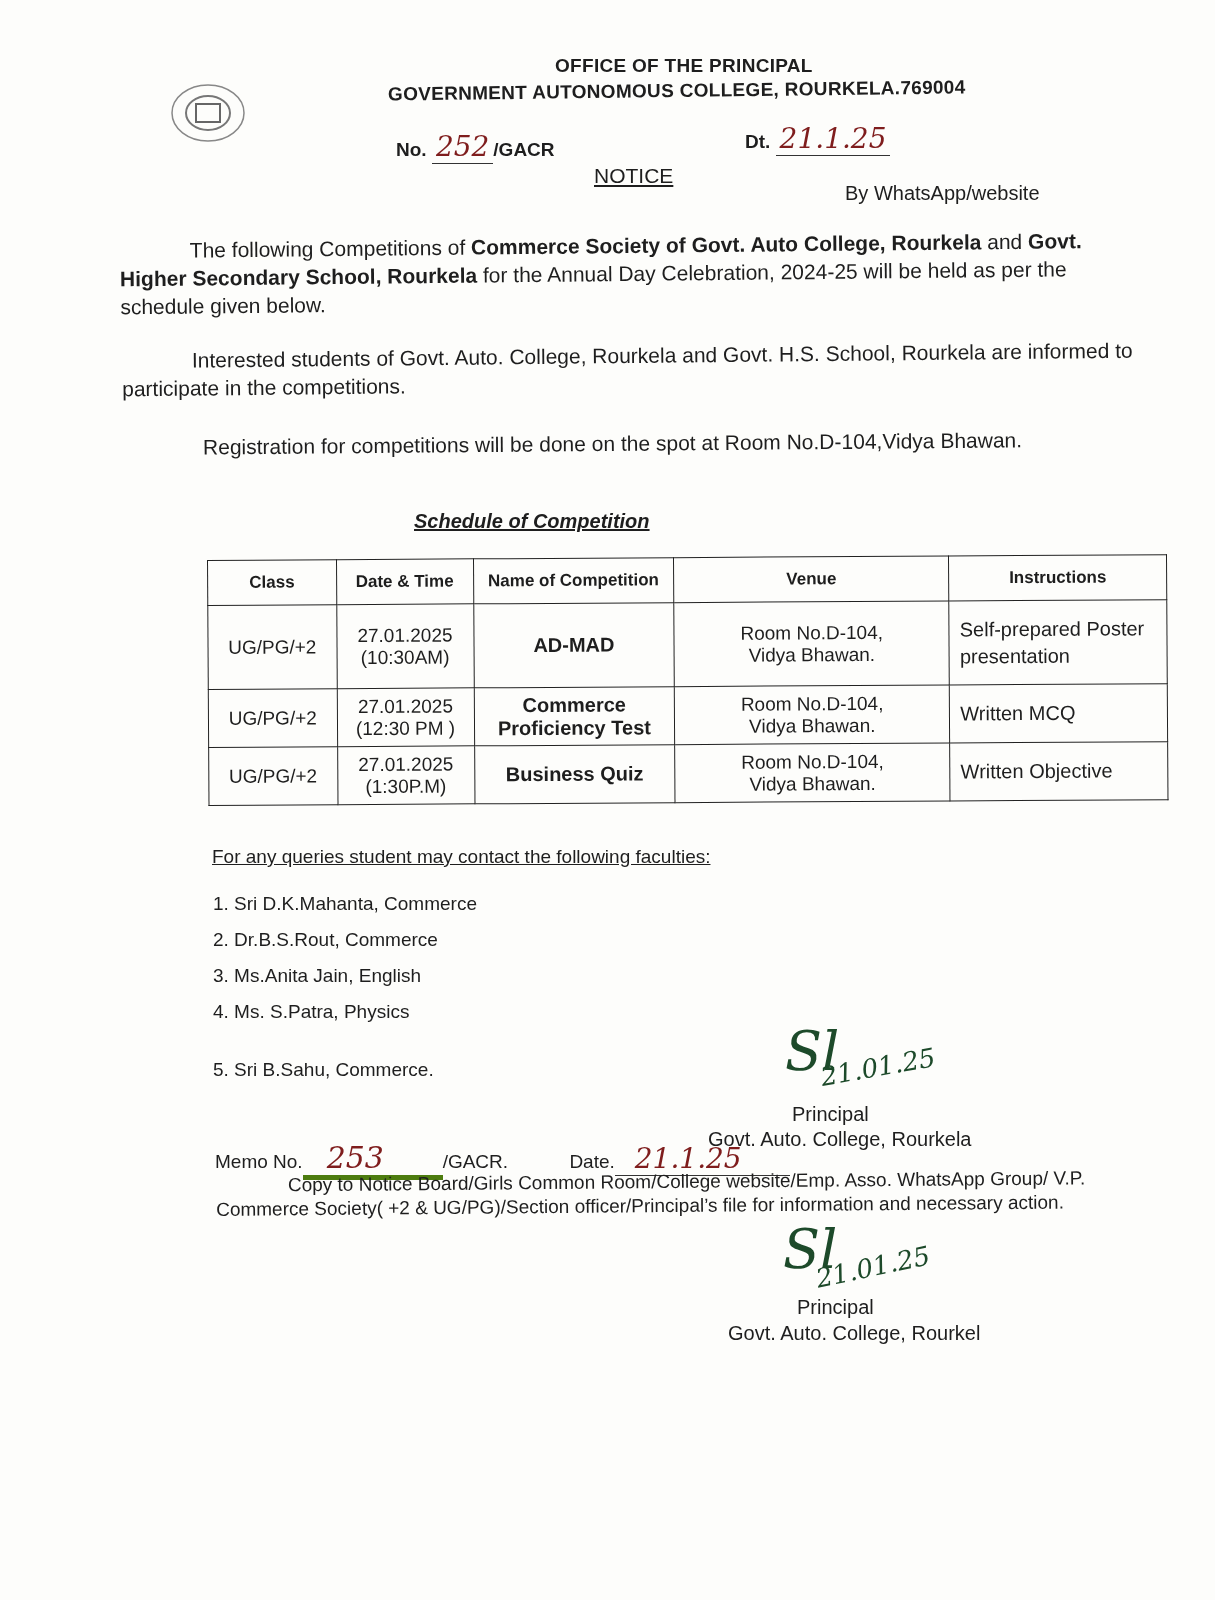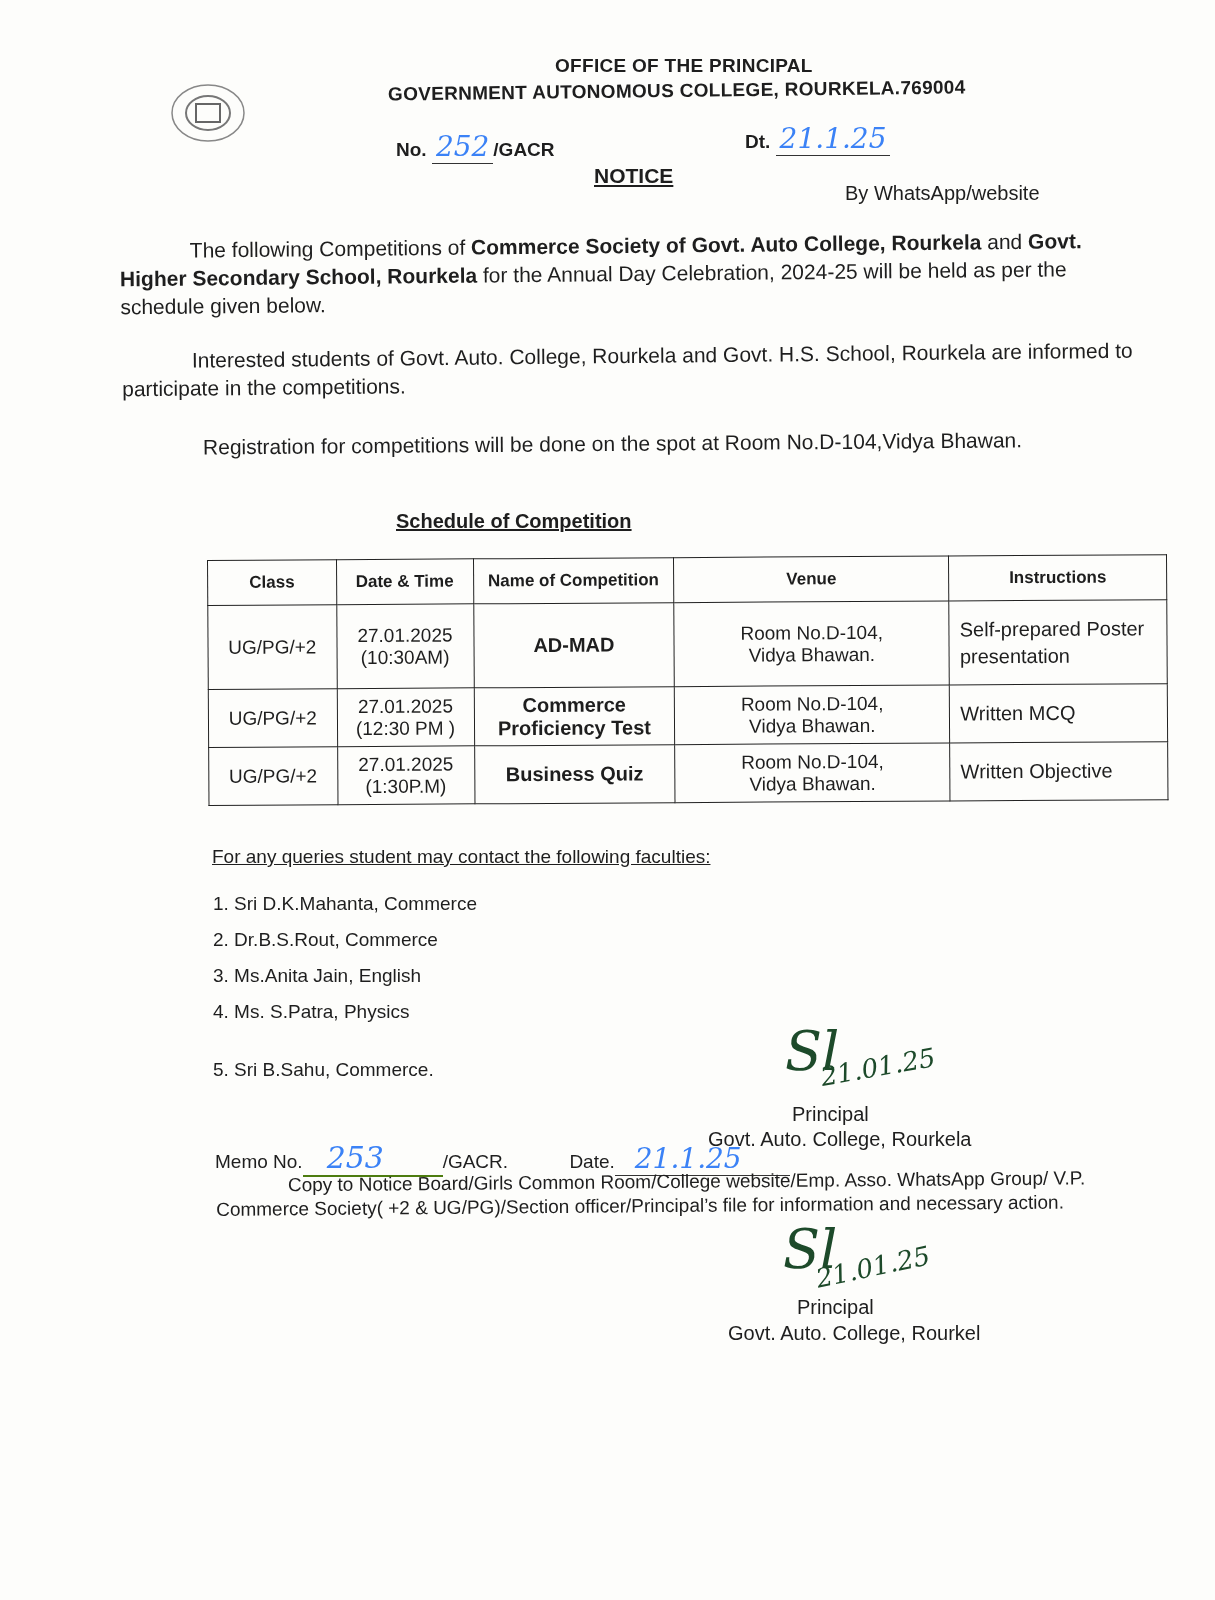--- a/index.html
+++ b/index.html
@@ -2,21 +2,21 @@
 <html><head>
 <meta charset="utf-8">
 <style>
   html, body { margin:0; padding:0; }
   body {
     width:1215px; height:1600px; background:#fdfdfb; position:relative; overflow:hidden;
     font-family:"Liberation Sans", "DejaVu Sans", sans-serif; color:#1e1e1e;
   }
   .abs { position:absolute; }
   .hdr { font-weight:bold; font-size:19px; letter-spacing:0.3px; }
-  .hand { font-family:"DejaVu Serif", serif; font-style:italic; color:#3b82f6; }
+  .hand { font-family:"DejaVu Serif", serif; font-style:italic; color:#7f1d1d; }
   .handg { font-family:"DejaVu Serif", serif; font-style:italic; color:#1d4a2a; }
   .para { font-size:21px; line-height:28px; }
   .para b { font-weight:bold; }
   table.sched { border-collapse:collapse; position:absolute; left:207px; top:566px; width:960px; font-size:19px; }
   table.sched td, table.sched th { border:1.5px solid #222; text-align:center; padding:2px 4px; }
   table.sched th { font-size:17px; font-weight:bold; height:40px; }
   table.sched td.instr { text-align:left; padding-left:10px; font-size:20px; line-height:27px; }
   table.sched td.comp { font-weight:bold; font-size:20px; }
   .under { text-decoration:underline; }
   .fac { font-size:19px; }
@@ -37,32 +37,32 @@
 
 <div class="abs" style="left:396px;top:130px;font-size:19px;font-weight:bold;">
   <span>No.</span>
   <span class="hand" style="font-size:28px;font-weight:normal;border-bottom:1px solid #333;padding:0 4px;">252</span><span>/GACR</span>
 </div>
 <div class="abs" style="left:745px;top:122px;font-size:19px;font-weight:bold;">
   <span>Dt.</span>
   <span class="hand" style="font-size:28px;font-weight:normal;border-bottom:1px solid #333;padding:0 4px;">21.1.25</span>
 </div>
 
-<div class="abs under" style="left:594px;top:164px;font-size:21px;font-weight:bold;">NOTICE</div>
+<div class="abs under" style="left:594px;top:164px;font-size:21px;font-weight:normal;">NOTICE</div>
 <div class="abs" style="left:845px;top:182px;font-size:20px;">By WhatsApp/website</div>
 
 <div class="abs para" style="left:120px;top:232px;width:1010px;text-indent:70px;transform:rotate(-0.6deg);">
   <span>The following Competitions of </span><b>Commerce Society of Govt. Auto College, Rourkela</b><span> and </span><b>Govt. Higher Secondary School, Rourkela</b><span> for the Annual Day Celebration, 2024-25 will be held as per the schedule given below.</span>
 </div>
 
 <div class="abs para" style="left:122px;top:342px;width:1012px;text-indent:70px;transform:rotate(-0.6deg);">Interested students of Govt. Auto. College, Rourkela and Govt. H.S. School, Rourkela are informed to participate in the competitions.</div>
 
 <div class="abs para" style="left:125px;top:430px;width:950px;text-indent:78px;transform:rotate(-0.5deg);">Registration for competitions will be done on the spot at  Room No.D-104,Vidya Bhawan.</div>
 
-<div class="abs under" style="left:396px;top:510px;font-size:20px;font-weight:bold;">Schedule of Competition</div>
+<div class="abs under" style="left:414px;top:510px;font-size:20px;font-weight:bold;font-style:italic;">Schedule of Competition</div>
 
 <table class="sched" style="transform:rotate(-0.35deg);transform-origin:left top;top:560px;">
   <tbody>
       <tr>
     <th style="width:112px;">Class</th>
     <th style="width:120px;">Date &amp; Time</th>
     <th style="width:180px;">Name of Competition</th>
     <th style="width:250px;">Venue</th>
     <th>Instructions</th>
   </tr>
@@ -114,21 +114,21 @@
 <div class="abs fac" style="left:213px;top:965px;">3. Ms.Anita Jain, English</div>
 <div class="abs fac" style="left:213px;top:1001px;">4. Ms. S.Patra, Physics</div>
 <div class="abs fac" style="left:213px;top:1059px;">5. Sri B.Sahu, Commerce.</div>
 
 <div class="abs handg" style="left:785px;top:1020px;font-size:54px;">Sl</div>
 <div class="abs handg" style="left:820px;top:1052px;font-size:26px;transform:rotate(-10deg);">21.01.25</div>
 <div class="abs" style="left:792px;top:1103px;font-size:20px;">Principal</div>
 <div class="abs" style="left:708px;top:1128px;font-size:20px;">Govt. Auto. College, Rourkela</div>
 
 <div class="abs" style="left:215px;top:1140px;font-size:19px;">
-  <span>Memo No.</span><span class="hand" style="display:inline-block;width:140px;border-bottom:2px solid #4d7c0f;font-size:30px;padding-left:24px;box-sizing:border-box;">253</span><span>/GACR.</span>
+  <span>Memo No.</span><span class="hand" style="display:inline-block;width:140px;border-bottom:5px solid #4d7c0f;font-size:30px;padding-left:24px;box-sizing:border-box;">253</span><span>/GACR.</span>
   <span style="margin-left:56px;">Date.</span><span class="hand" style="display:inline-block;width:175px;border-bottom:1px solid #333;font-size:28px;padding-left:20px;box-sizing:border-box;">21.1.25</span>
 </div>
 <div class="abs" style="left:216px;top:1170px;width:900px;font-size:19px;line-height:24px;text-indent:72px;transform:rotate(-0.5deg);">Copy to Notice Board/Girls Common Room/College website/Emp. Asso. WhatsApp Group/ V.P. Commerce Society( +2 &amp; UG/PG)/Section officer/Principal’s file for information and necessary action.</div>
 
 <div class="abs handg" style="left:783px;top:1218px;font-size:54px;">Sl</div>
 <div class="abs handg" style="left:815px;top:1252px;font-size:26px;transform:rotate(-12deg);">21.01.25</div>
 <div class="abs" style="left:797px;top:1296px;font-size:20px;">Principal</div>
 <div class="abs" style="left:728px;top:1322px;font-size:20px;">Govt. Auto. College, Rourkel</div>
 
 </body></html>

